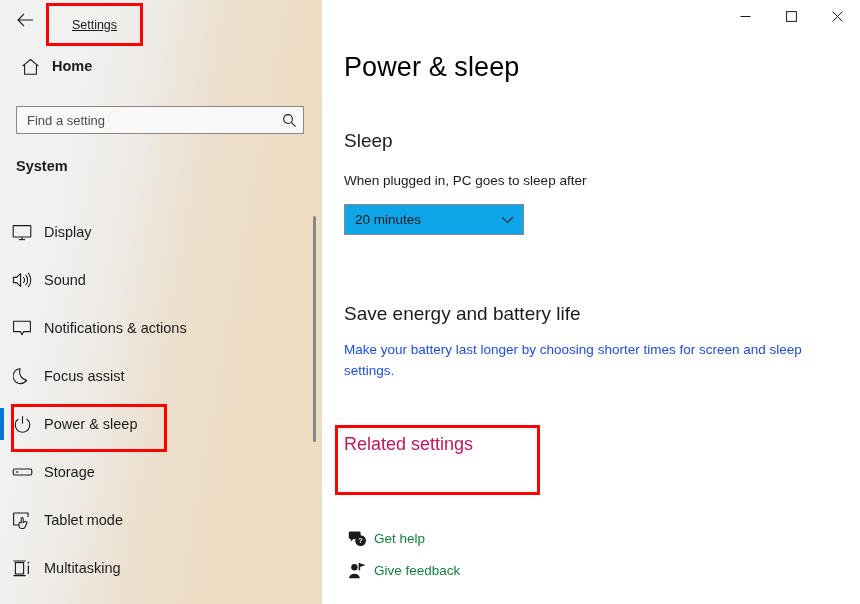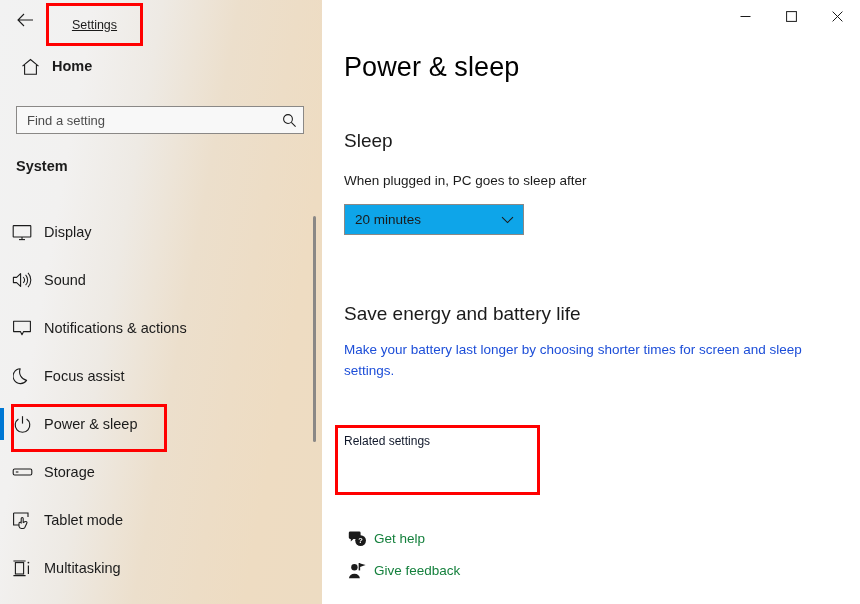--- a/index.html
+++ b/index.html
@@ -241,23 +241,23 @@
 
   #related-box {
     position: absolute;
     left: 13px; top: 425px;
     width: 205px; height: 70px;
     border: 3px solid #ff0000;
   }
   #related-heading {
     position: absolute;
     left: 22px; top: 434px;
-    font-size: 12px;
+    font-size: 18px;
     font-weight: 300;
-    color: #0f172a;
+    color: #be185d;
   }
   #additional-power-link {
     position: absolute;
     left: 22px; top: 466px;
     font-size: 13.5px;
     color: #0067c0;
     text-decoration: none;
     cursor: pointer;
   }
 

